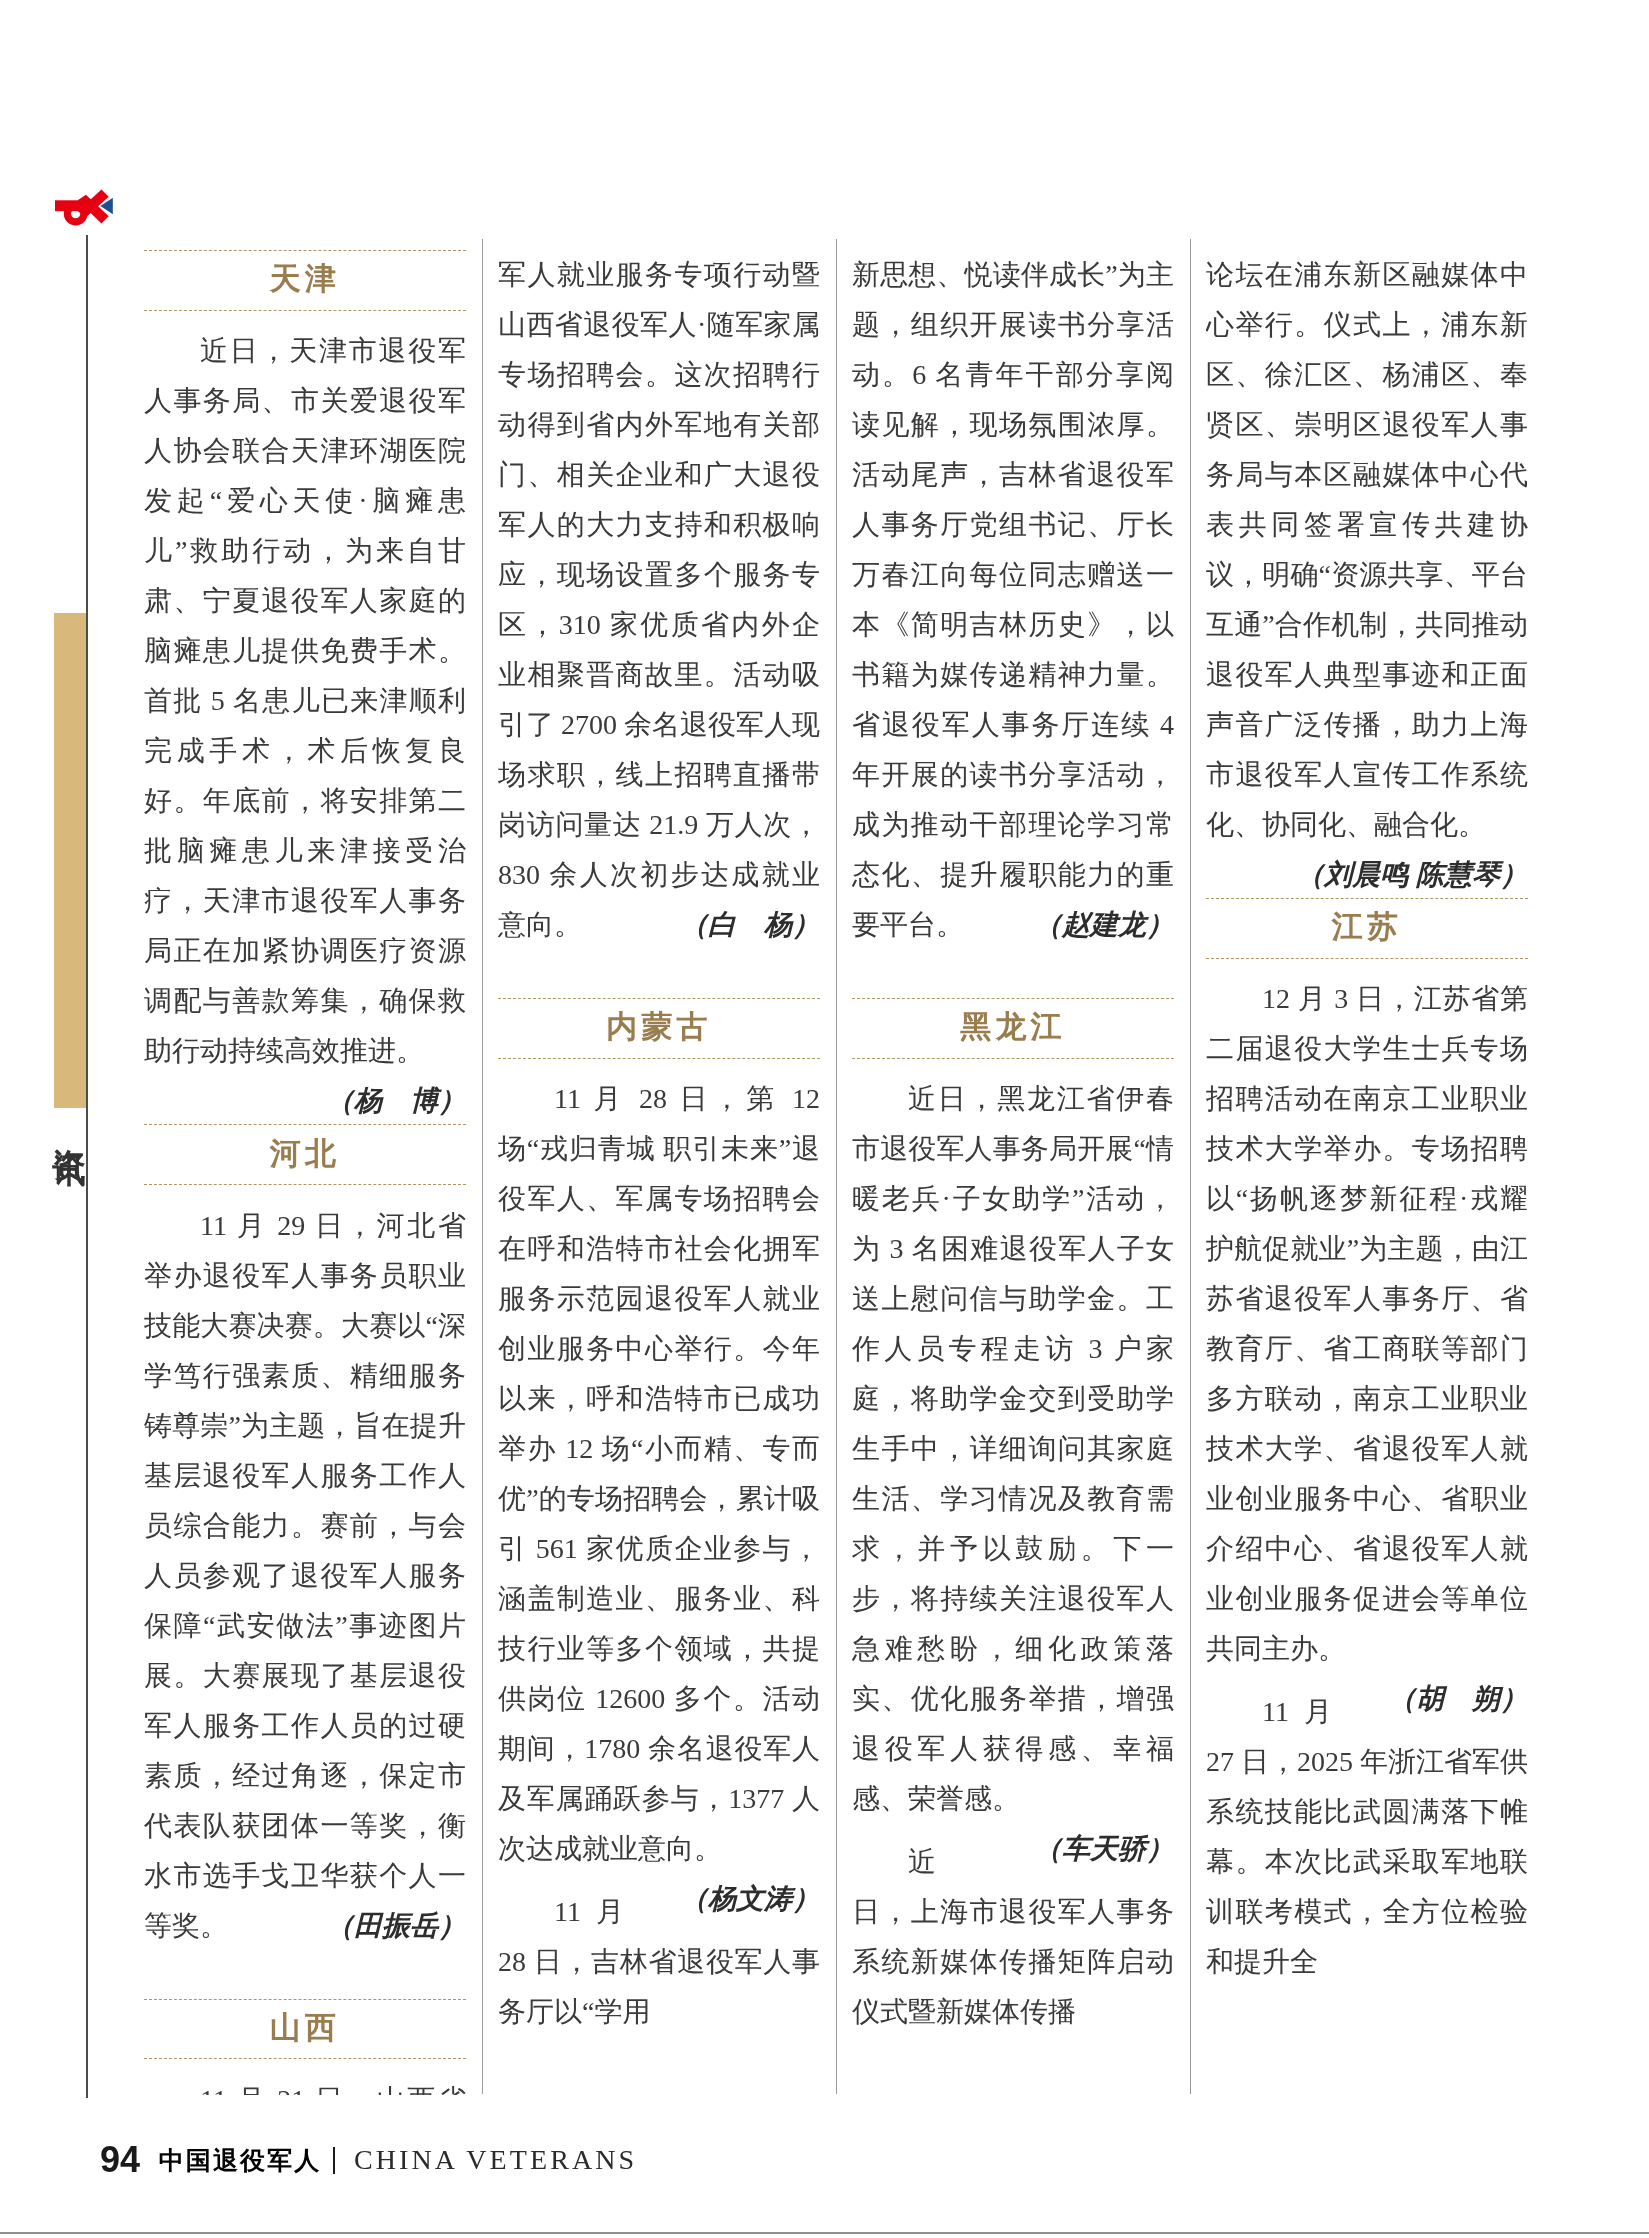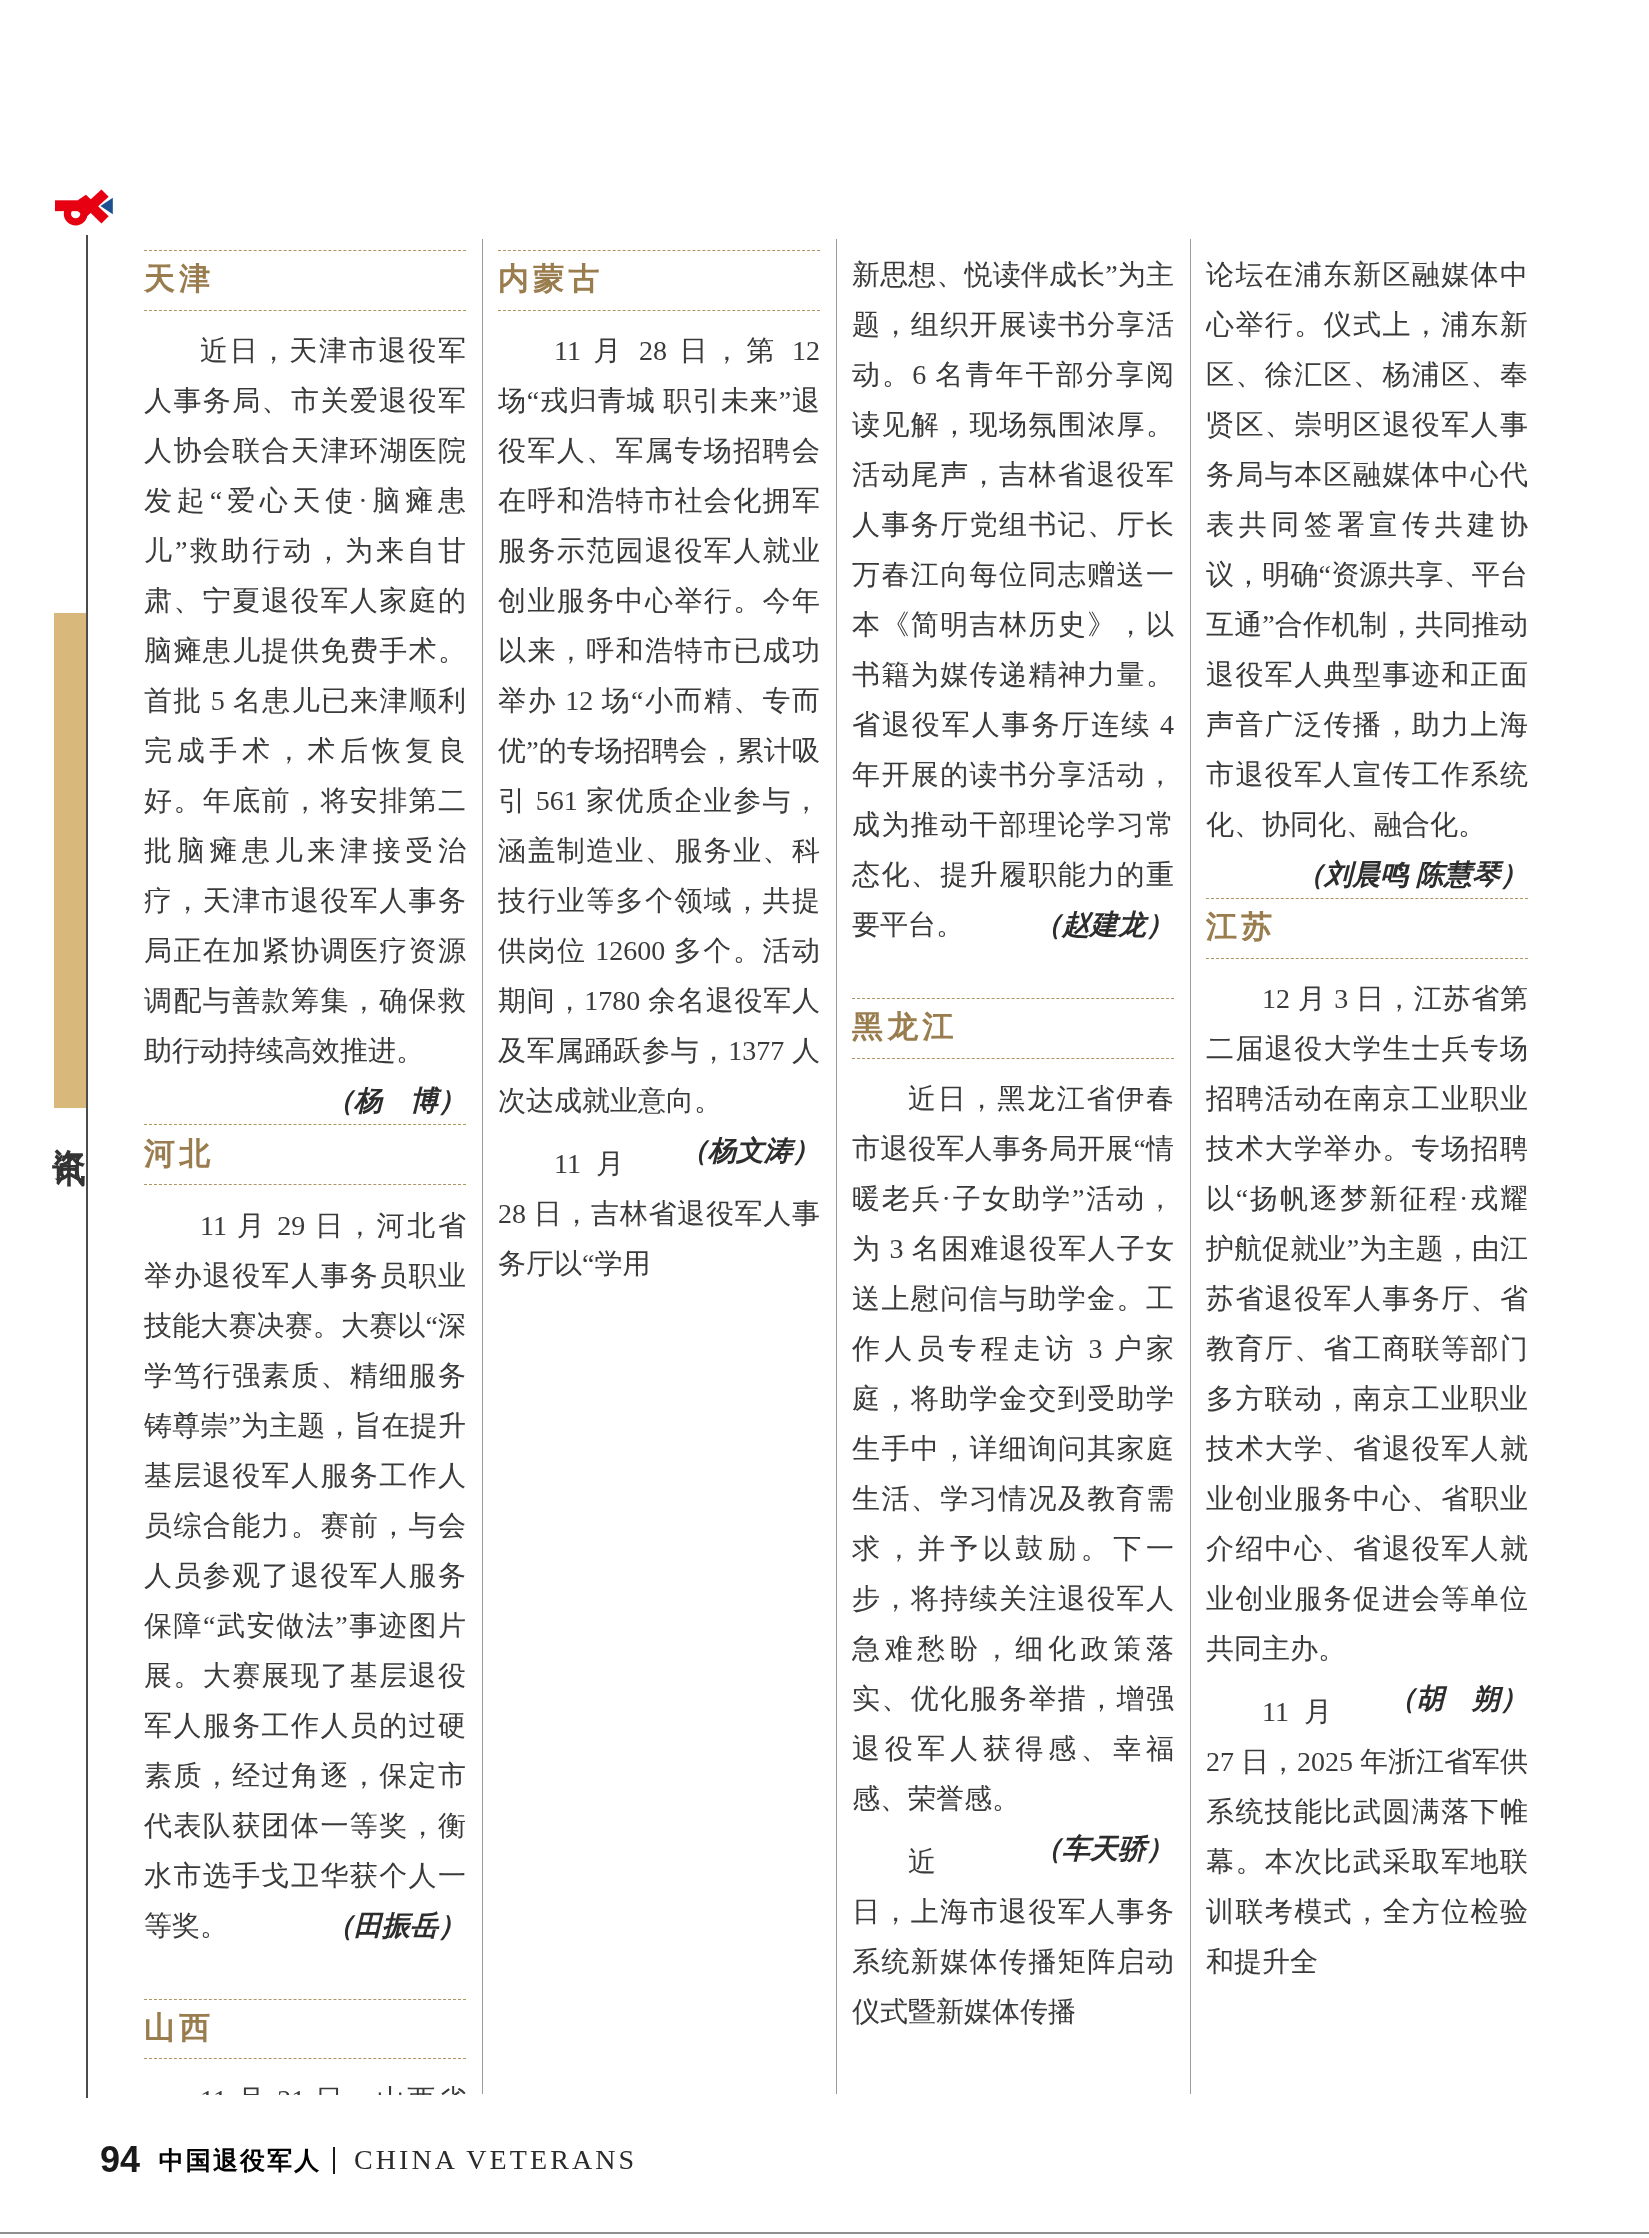--- a/index.html
+++ b/index.html
@@ -11,21 +11,21 @@
   
   #side-tab{position:absolute;left:54px;top:613px;width:32px;height:495px;background:#d9b97b;}
   #side-label{position:absolute;left:50px;top:1122px;width:41px;writing-mode:vertical-rl;
         font-family:"Liberation Sans",sans-serif;font-weight:bold;font-size:33px;letter-spacing:5.2px;
         color:#333333;text-align:center;}
   
   #logo{position:absolute;left:55px;top:186px;width:64px;height:41px;}
   
   #columns{position:absolute;left:144px;top:250px;width:1385px;height:1845px;display:flex;gap:32px;overflow:hidden;}
   .column{width:322px;flex:0 0 322px;overflow:hidden;}
-  .section-header{margin:48px 0 15.6px;padding:7.3px 0 9.4px;text-align:left;
+  .section-header{margin:48px 0 15.6px;padding:7.3px 0 9.4px;text-align:center;
         font-family:"Liberation Sans",sans-serif;font-weight:bold;font-size:31px;letter-spacing:4.2px;
         color:#9a7d4e;border-top:1.6px dashed #ae9566;border-bottom:1.6px dashed #ae9566;}
   .column > :first-child{margin-top:0;}
   .para{font-size:28px;line-height:50px;color:#3a3a3a;text-align:justify;margin:12.5px 0 0;}
   .para.indent{text-indent:2em;}
   .byline{float:right;font-family:"Liberation Sans",sans-serif;font-weight:bold;color:#2d2d2d;font-style:italic;}
   
   #footer{position:absolute;left:100px;top:2139px;display:flex;align-items:center;gap:18.7px;}
   #page-number{font-family:"Liberation Sans",sans-serif;font-weight:bold;font-size:36px;color:#1a1a1a;}
   #footer-cn{font-family:"Liberation Sans",sans-serif;font-weight:bold;font-size:25px;color:#000000;letter-spacing:2.1px;}
@@ -59,20 +59,21 @@
   <div id="columns">
       <div class="column">
         <div class="section-header">天津</div>
         <p class="para indent"><span>近日，天津市退役军人事务局、市关爱退役军人协会联合天津环湖医院发起“爱心天使·脑瘫患儿”救助行动，为来自甘肃、宁夏退役军人家庭的脑瘫患儿提供免费手术。首批 5 名患儿已来津顺利完成手术，术后恢复良好。年底前，将安排第二批脑瘫患儿来津接受治疗，天津市退役军人事务局正在加紧协调医疗资源调配与善款筹集，确保救助行动持续高效推进。</span><span class="byline">（杨　博）</span></p>
         <div class="section-header">河北</div>
         <p class="para indent"><span>11 月 29 日，河北省举办退役军人事务员职业技能大赛决赛。大赛以“深学笃行强素质、精细服务铸尊崇”为主题，旨在提升基层退役军人服务工作人员综合能力。赛前，与会人员参观了退役军人服务保障“武安做法”事迹图片展。大赛展现了基层退役军人服务工作人员的过硬素质，经过角逐，保定市代表队获团体一等奖，衡水市选手戈卫华获个人一等奖。</span><span class="byline">（田振岳）</span></p>
         <div class="section-header">山西</div>
         <p class="para indent"><span>11 月 21 日，山西省晋中市举行 2025 年退役</span></p>
       </div>
       <div class="column">
+        <p class="para"><span>军人就业服务专项行动暨山西省退役军人·随军家属专场招聘会。这次招聘行动得到省内外军地有关部门、相关企业和广大退役军人的大力支持和积极响应，现场设置多个服务专区，310 家优质省内外企业相聚晋商故里。活动吸引了 2700 余名退役军人现场求职，线上招聘直播带岗访问量达 21.9 万人次，830 余人次初步达成就业意向。</span><span class="byline">（白　杨）</span></p>
         <div class="section-header">内蒙古</div>
         <p class="para indent"><span>11 月 28 日，第 12 场“戎归青城 职引未来”退役军人、军属专场招聘会在呼和浩特市社会化拥军服务示范园退役军人就业创业服务中心举行。今年以来，呼和浩特市已成功举办 12 场“小而精、专而优”的专场招聘会，累计吸引 561 家优质企业参与，涵盖制造业、服务业、科技行业等多个领域，共提供岗位 12600 多个。活动期间，1780 余名退役军人及军属踊跃参与，1377 人次达成就业意向。</span><span class="byline">（杨文涛）</span></p>
         <p class="para indent"><span>11 月 28 日，吉林省退役军人事务厅以“学用</span></p>
       </div>
       <div class="column">
         <p class="para"><span>新思想、悦读伴成长”为主题，组织开展读书分享活动。6 名青年干部分享阅读见解，现场氛围浓厚。活动尾声，吉林省退役军人事务厅党组书记、厅长万春江向每位同志赠送一本《简明吉林历史》，以书籍为媒传递精神力量。省退役军人事务厅连续 4 年开展的读书分享活动，成为推动干部理论学习常态化、提升履职能力的重要平台。</span><span class="byline">（赵建龙）</span></p>
         <div class="section-header">黑龙江</div>
         <p class="para indent"><span>近日，黑龙江省伊春市退役军人事务局开展“情暖老兵·子女助学”活动，为 3 名困难退役军人子女送上慰问信与助学金。工作人员专程走访 3 户家庭，将助学金交到受助学生手中，详细询问其家庭生活、学习情况及教育需求，并予以鼓励。下一步，将持续关注退役军人急难愁盼，细化政策落实、优化服务举措，增强退役军人获得感、幸福感、荣誉感。</span><span class="byline">（车天骄）</span></p>
         <p class="para indent"><span>近日，上海市退役军人事务系统新媒体传播矩阵启动仪式暨新媒体传播</span></p>
       </div>

